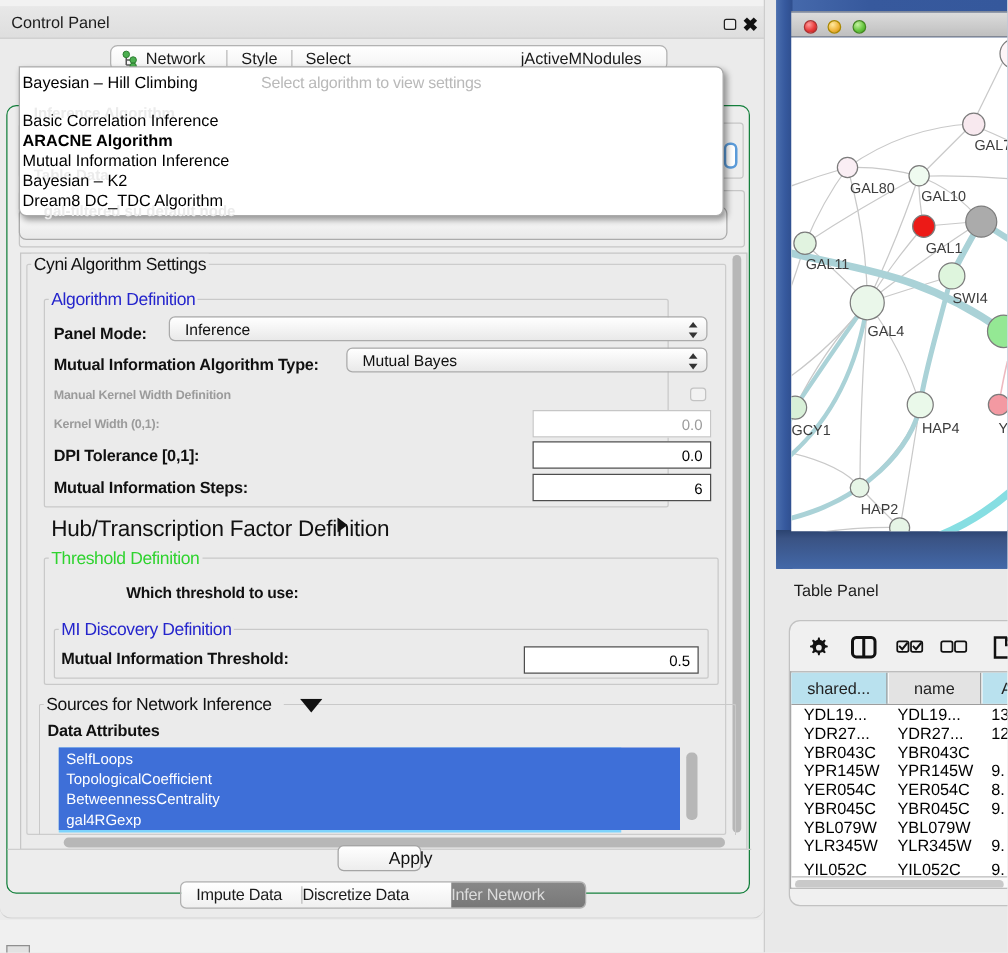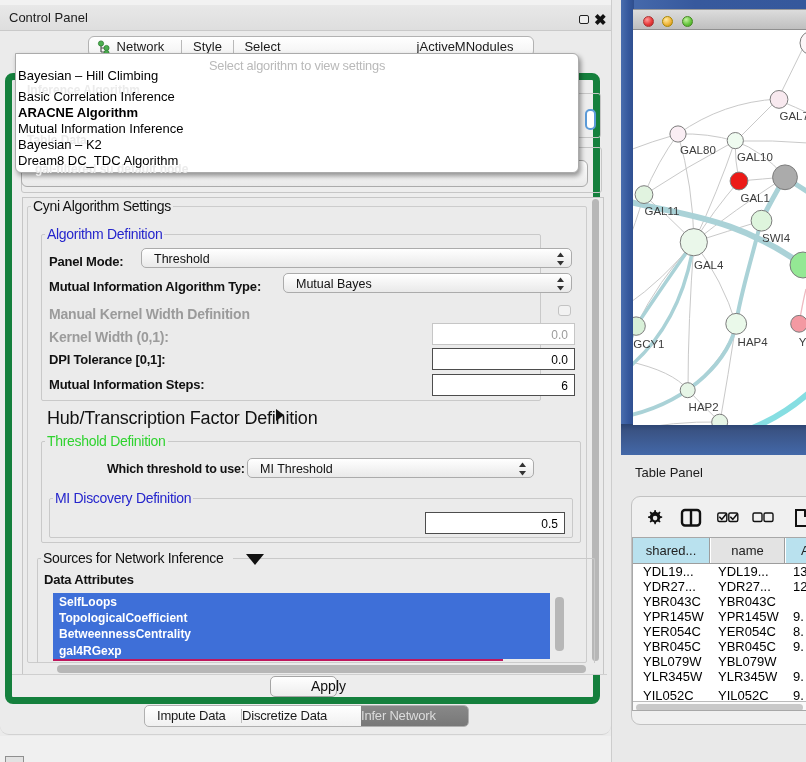--- a/index.html
+++ b/index.html
@@ -17,30 +17,30 @@
 #clz { position:absolute; left:594px; top:6px; font-size:15px; font-weight:bold; color:#111; }
 
 
 #tabs { left:88px; top:36px; width:446px; height:21px; background:linear-gradient(#ffffff,#f2f2f2);
   border:1px solid #b2b2b2; border-radius:6px; font-size:13px; color:#1a1a1a; }
 #tabs .seg { position:absolute; top:0; height:19px; line-height:19px; text-align:center; }
 #tabs .sep { position:absolute; top:3px; height:13px; width:1px; background:#b9b9b9; }
 #tabs .sel { background:linear-gradient(#8b8b8b,#7c7c7c); color:#e8e8e8;margin-top:35px; }
 
 
-#panelB { left:5px; top:73px; width:595px; height:631px; background:#ededed;
-  border:7px solid #15803d; border-radius:8px;padding-left:12px; }
+#panelB { left:5px; top:84px; width:595px; height:631px; background:#ededed;
+  border:1px solid #15803d; border-radius:8px;padding-left:12px; }
 
 
 #scrollA { left:10px; top:117px; width:582px; height:478px; border:1px solid #c6c6c6; background:#ebebeb; }
 
 .grp { position:absolute; border:1px solid #c9c9c9; border-radius:2px; }
 .grp .gt { position:absolute; top:-9px; left:3px; background:#ebebeb; padding:0 2px; font-size:14px; letter-spacing:-0.3px; }
 .blab { position:absolute; font-size:13px; font-weight:bold; color:#111; letter-spacing:-0.2px; }
-.glab { position:absolute; font-size:14px; font-weight:bold; color:#9b9b9b; letter-spacing:-0.2px; }
+.glab { position:absolute; font-size:10px; font-weight:bold; color:#9b9b9b; letter-spacing:-0.2px; }
 
 .combo { position:absolute; height:20px; background:linear-gradient(#ffffff,#e9e9e9);
   border:1px solid #ababab; border-radius:5px; font-size:12.5px; color:#111; }
 .combo .ct { position:absolute; left:12px; top:3px; }
 .combo .ar { position:absolute; right:6px; top:3px; width:9px; height:14px; }
 
 .tf { position:absolute; height:22px; background:#fff; font-size:12px; text-align:right; }
 .tf span { position:absolute; right:6px; top:4px; }
 
 
@@ -137,21 +137,21 @@
     <div class="grp" style="left:15px;top:126px;width:560px;height:457px;border-color:#cccccc;">
       <span class="gt" style="color:#111;">Cyni Algorithm Settings</span>
     </div>
 
     <div class="grp" style="left:29px;top:154px;width:500px;height:167px;">
       <span class="gt" style="color:#2525cc;">Algorithm Definition</span>
     </div>
 
     <span class="blab" style="left:37px;top:174px;">Panel Mode:</span>
     <div class="combo" style="left:129px;top:168px;width:431px;">
-      <span class="ct">Threshold</span>
+      <span class="ct">Inference</span>
       <svg class="ar" viewBox="0 0 9 14">
           <path d="M4.5 0.5 L8 5 L1 5 Z" fill="#333"></path>
           <path d="M4.5 13.5 L8 9 L1 9 Z" fill="#333"></path>
         </svg>
     </div>
 
     <span class="blab" style="left:37px;top:199px;">Mutual Information Algorithm Type:</span>
     <div class="combo" style="left:271px;top:193px;width:289px;">
       <span class="ct">Mutual Bayes</span>
       <svg class="ar" viewBox="0 0 9 14">
@@ -181,43 +181,37 @@
     <span class="abs" style="left:35px;top:328px;font-size:18px;letter-spacing:-0.2px;color:#111;">Hub/Transcription Factor Definition</span>
     <svg class="abs" style="left:263px;top:329px;" width="9" height="12" viewBox="0 0 9 12">
         <path d="M1 0 L9 6 L1 12 Z" fill="#111"></path>
       </svg>
 
     <div class="grp" style="left:29px;top:361px;width:540px;height:102px;">
       <span class="gt" style="color:#2fd32f;">Threshold Definition</span>
     </div>
 
     <span class="blab" style="left:95px;top:382px;font-size:12.5px;">Which threshold to use:</span>
-    <div class="combo" style="left:235px;top:378px;width:287px;">
-      <span class="ct">MI Threshold</span>
-      <svg class="ar" viewBox="0 0 9 14">
-          <path d="M4.5 0.5 L8 5 L1 5 Z" fill="#333"></path>
-          <path d="M4.5 13.5 L8 9 L1 9 Z" fill="#333"></path>
-        </svg>
-    </div>
 
     <div class="grp" style="left:37px;top:418px;width:524px;height:40px;">
       <span class="gt" style="color:#2525cc;">MI Discovery Definition</span>
     </div>
+    <span class="blab" style="left:43px;top:434px;">Mutual Information Threshold:</span>
     <div class="tf" style="left:413px;top:432px;width:140px;border:1.5px solid #4d4d4d;color:#000;">
         <span>0.5</span>
       </div>
 
     <div class="grp" style="left:25px;top:478px;width:558px;height:105px;border-bottom:none;border-radius:2px 2px 0 0;">
       <span class="gt" style="color:#111;">Sources for Network Inference &nbsp;</span>
     </div>
     <svg class="abs" style="left:234px;top:474px;" width="18" height="12" viewBox="0 0 18 12">
         <path d="M0 0 L18 0 L9 11 Z" fill="#111"></path>
       </svg>
     <span class="blab" style="left:32px;top:492px;">Data Attributes</span>
-    <div class="abs" style="left:41px;top:513px;width:450px;height:68px;background:#be185d;font-weight:bold;">
+    <div class="abs" style="left:41px;top:513px;width:450px;height:68px;background:#7dd3fc;">
       <div class="abs" style="left:0;top:0;width:497px;height:66px;background:#3e6fd8;color:#fff;font-size:12px;">
         <div style="padding:1px 0 0 6px;line-height:16.2px;">SelfLoops<br>TopologicalCoefficient<br>BetweennessCentrality<br>gal4RGexp</div>
       </div>
       <div class="sbthumb" style="left:502px;top:4px;width:9px;height:54px;"></div>
     </div>
 
     <div class="abs" style="left:0;top:594px;width:595px;height:1px;background:#cfcfcf;"></div>
   </div>
 
   <div class="abs" id="applybtn">Apply</div>
@@ -229,21 +223,21 @@
     <span class="seg sel" style="left:216px;width:107px;border-radius:0 4px 4px 0;">Infer Network</span>
   </div>
 
   <div class="abs" style="left:5px;top:756px;width:19px;height:10px;border:1.5px solid #8f8f8f;background:#e2e2e2;"></div>
 
   <div class="abs" id="popup">
     <div class="ghost" style="left:11px;top:29px;">Inference Algorithm</div>
     <div class="ghost" style="left:11px;top:79px;">Table Data</div>
     <div class="ghost" style="left:19px;top:108px;">gal-filtered su default node</div>
     <div class="hint">Select algorithm to view settings</div>
-    <div class="it" style="top:14px;">Bayesian – Hill Climbing</div>
+    <div class="it" style="top:4px;">Bayesian – Hill Climbing</div>
     <div class="it" style="top:35px;">Basic Correlation Inference</div>
     <div class="it" style="top:51px;font-weight:bold;">ARACNE Algorithm</div>
     <div class="it" style="top:67px;">Mutual Information Inference</div>
     <div class="it" style="top:83px;">Bayesian – K2</div>
     <div class="it" style="top:99px;">Dream8 DC_TDC Algorithm</div>
   </div>
 
   <div class="abs" style="left:613px;top:367px;width:8px;height:12px;font-size:11px;color:#8a8a8a;">‹</div>
 
   <div class="abs" id="rside">

